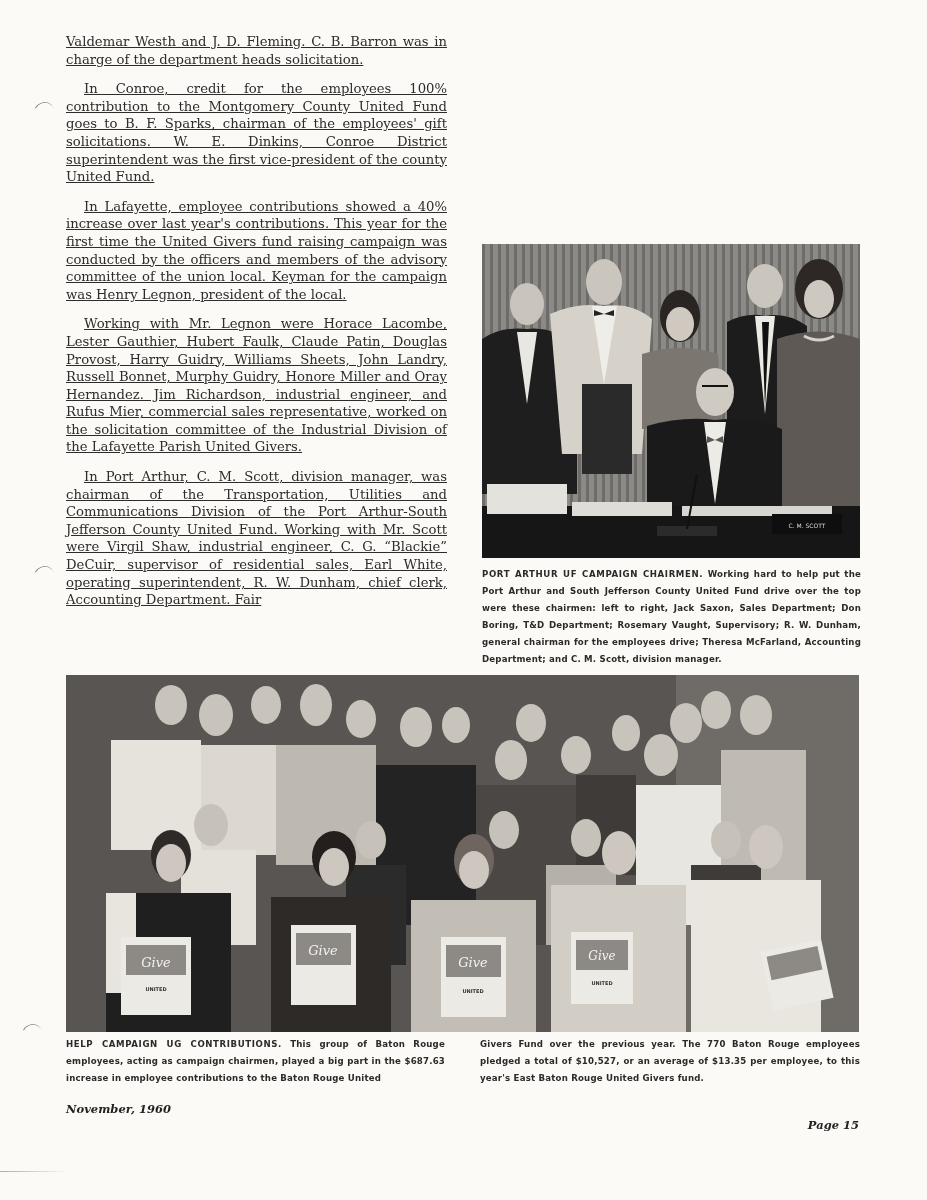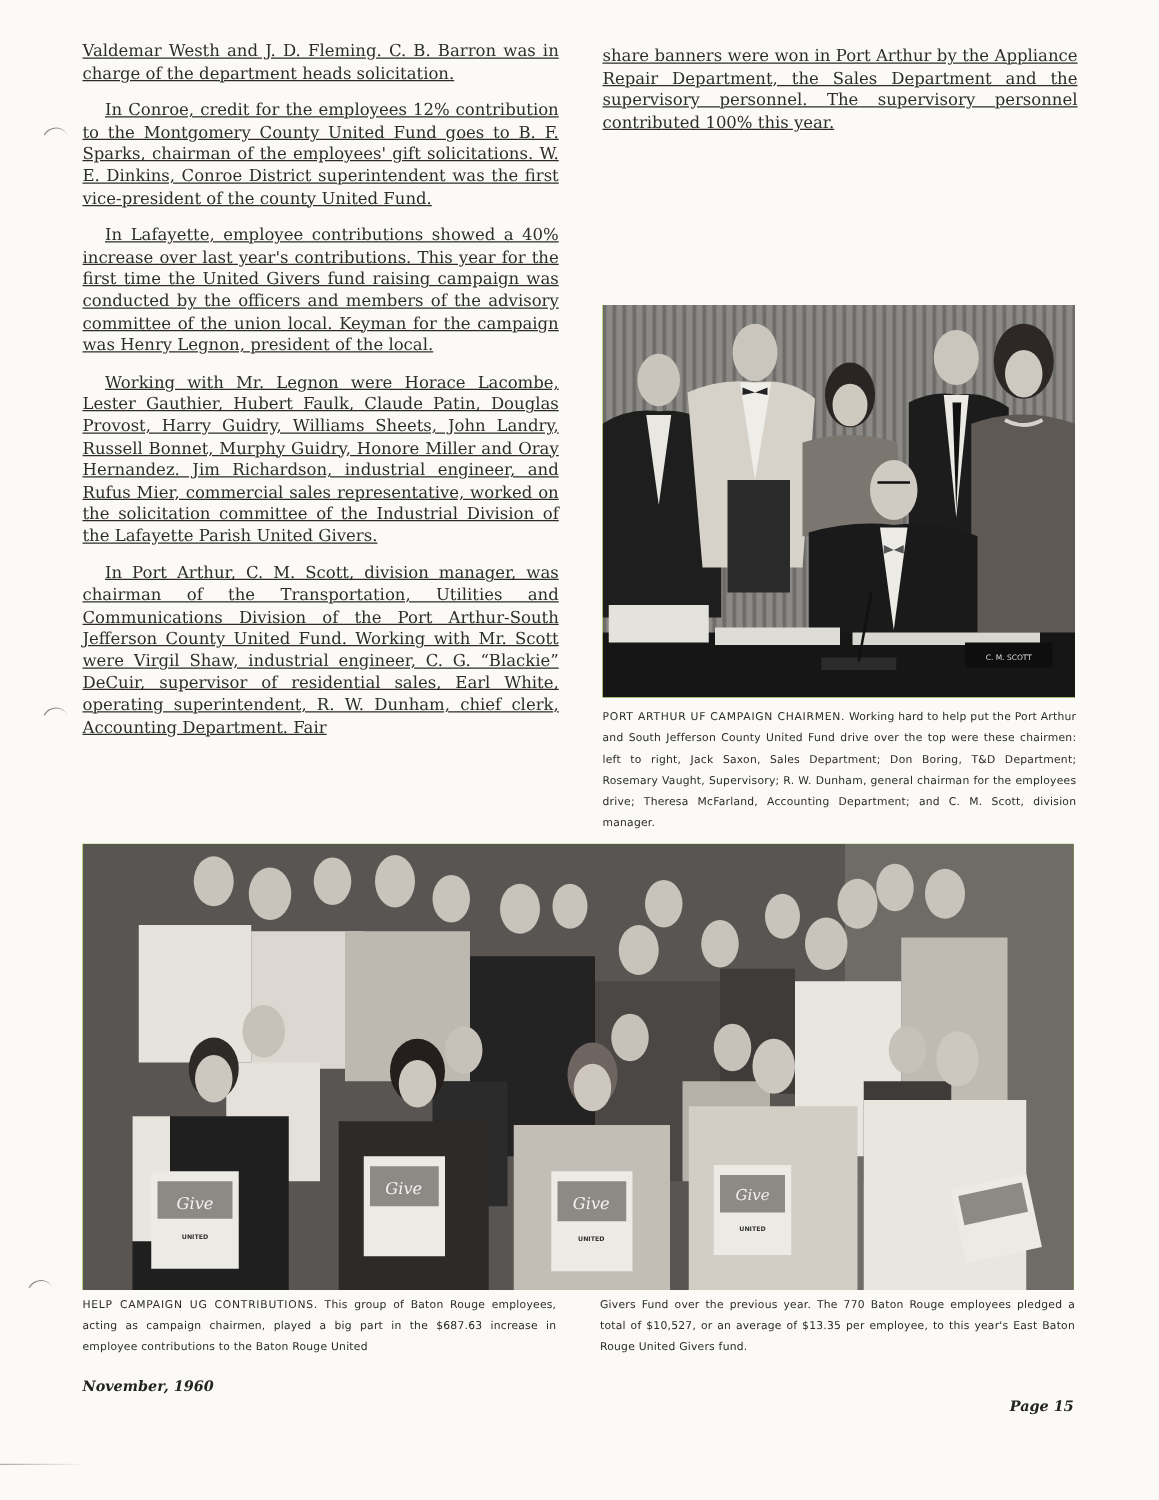--- a/index.html
+++ b/index.html
@@ -8,28 +8,28 @@
     background: #fbfaf6;
     font-family: "DejaVu Serif", "Liberation Serif", serif;
     color: #2c2c2c;
   }
   .col { position: absolute; font-size: 13.2px; line-height: 17.6px; text-align: justify; text-decoration: underline; }
   .col p { margin: 0 0 12px 0; text-indent: 18px; }
   .col p.first { text-indent: 0; }
   #col-left { left: 66px; top: 33px; width: 381px; }
   #col-right { left: 482px; top: 37px; width: 380px; }
 
-  .photo { position: absolute; background: #84cc16; overflow: hidden; }
+  .photo { position: absolute; background: #0ea5e9; overflow: hidden; }
   #photo-top { left: 482px; top: 244px; width: 378px; height: 314px; }
   #photo-bottom { left: 66px; top: 675px; width: 793px; height: 357px; }
   .photo svg { display: block; width: 100%; height: 100%; }
 
   .caption {
     position: absolute; font-family: "DejaVu Sans", "Liberation Sans", sans-serif;
-    font-size: 8.6px; line-height: 17px; font-weight: normal; color: #2a2a2a;
+    font-size: 8.6px; line-height: 17px; font-weight: bold; color: #2a2a2a;
     text-align: justify; letter-spacing: 0.2px;
   }
   .caption .lead { letter-spacing: 0.6px; }
   #caption-top { left: 482px; top: 566px; width: 379px; }
   #caption-bottom-left { left: 66px; top: 1036px; width: 379px; }
   #caption-bottom-right { left: 480px; top: 1036px; width: 380px; }
 
   .footer { position: absolute; top: 1102px; font-family: "DejaVu Serif", "Liberation Serif", serif;
     font-style: italic; font-weight: bold; font-size: 11.5px; color: #222; }
   #footer-date { left: 66px; }
@@ -41,28 +41,27 @@
 </head>
 <body>
 
 <div class="punch" style="left:34px;top:102px;"></div>
 <div class="punch" style="left:34px;top:566px;"></div>
 <div class="punch" style="left:22px;top:1024px;"></div>
 <div class="edge-line"></div>
 
 <div id="col-left" class="col">
   <p class="first">Valdemar Westh and J. D. Fleming. C. B. Barron was in charge of the department heads solicitation.</p>
-  <p>In Conroe, credit for the employees 12% contribution to the Montgomery County United Fund goes to B. F. Sparks, chairman of the employees' gift solicitations. W. E. Dinkins, Conroe District superintendent was the first vice-president of the county United Fund.</p>
+  <p>In Conroe, credit for the employees 100% contribution to the Montgomery County United Fund goes to B. F. Sparks, chairman of the employees' gift solicitations. W. E. Dinkins, Conroe District superintendent was the first vice-president of the county United Fund.</p>
   <p>In Lafayette, employee contributions showed a 40% increase over last year's contributions. This year for the first time the United Givers fund raising campaign was conducted by the officers and members of the advisory committee of the union local. Keyman for the campaign was Henry Legnon, president of the local.</p>
   <p>Working with Mr. Legnon were Horace Lacombe, Lester Gauthier, Hubert Faulk, Claude Patin, Douglas Provost, Harry Guidry, Williams Sheets, John Landry, Russell Bonnet, Murphy Guidry, Honore Miller and Oray Hernandez. Jim Richardson, industrial engineer, and Rufus Mier, commercial sales representative, worked on the solicitation committee of the Industrial Division of the Lafayette Parish United Givers.</p>
   <p>In Port Arthur, C. M. Scott, division manager, was chairman of the Transportation, Utilities and Communications Division of the Port Arthur-South Jefferson County United Fund. Working with Mr. Scott were Virgil Shaw, industrial engineer, C. G. “Blackie” DeCuir, supervisor of residential sales, Earl White, operating superintendent, R. W. Dunham, chief clerk, Accounting Department. Fair</p>
 </div>
 
 <div id="col-right" class="col">
-  <p class="first">share banners were won in Port Arthur by the Appliance Repair Department, the Sales Department and the supervisory personnel. The supervisory personnel contributed 100% this year.</p>
 </div>
 
 <div id="photo-top" class="photo">
   <svg viewBox="0 0 378 314" preserveAspectRatio="none">
     <defs>
       <pattern id="curtain" width="8" height="10" patternUnits="userSpaceOnUse">
         <rect width="8" height="10" fill="#8c8a86"></rect>
         <rect width="3" height="10" fill="#6e6c69"></rect>
       </pattern>
     </defs>

